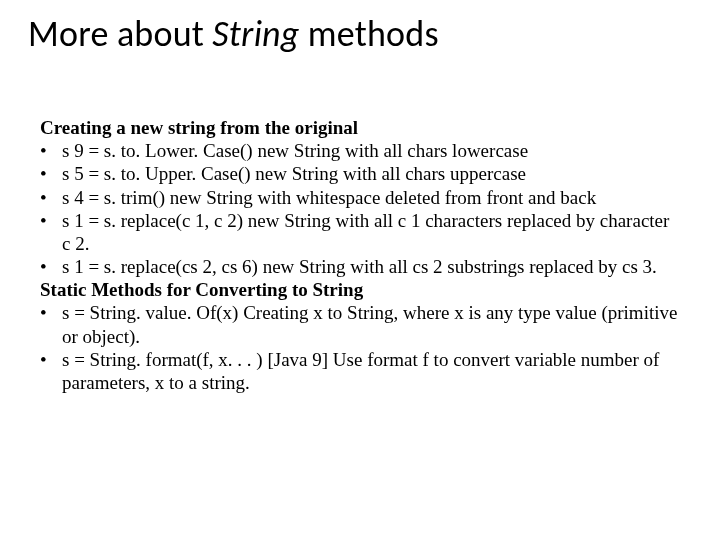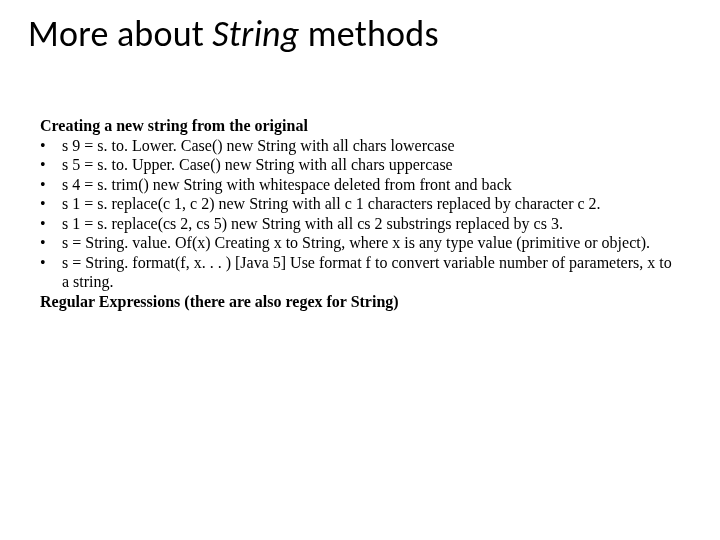--- a/index.html
+++ b/index.html
@@ -19,21 +19,21 @@
   }
   .title {
     font-family: Calibri, Arial, sans-serif;
     font-size: 36px;
     font-weight: 400;
     margin: 0 0 60px 0;
     letter-spacing: 0.2px;
   }
   .title .italic { font-style: italic; }
   .body {
-    font-size: 16px;
+    font-size: 19px;
     line-height: 1.22;
     padding: 0 12px;
   }
   .heading {
     font-weight: bold;
     margin: 0;
   }
   .bullet {
     display: flex;
     align-items: flex-start;
@@ -68,28 +68,28 @@
     <div class="bullet">
       <span class="dot">•</span>
       <span class="btxt">s 4 =   s. trim()                       new String with whitespace deleted from front and back</span>
     </div>
     <div class="bullet">
       <span class="dot">•</span>
       <span class="btxt">s 1 =   s. replace(c 1, c 2)   new String with all c 1 characters replaced by character c 2.</span>
     </div>
     <div class="bullet">
       <span class="dot">•</span>
-      <span class="btxt">s 1 =   s. replace(cs 2, cs 5)             new String with all cs 2 substrings replaced by cs 3.</span>
+      <span class="btxt">s 1 =   s. replace(cs 2, cs 6)             new String with all cs 2 substrings replaced by cs 3.</span>
     </div>
 
+    <div class="heading">Static Methods for Converting to String</div>
 
     <div class="bullet">
       <span class="dot">•</span>
       <span class="btxt">s =    String. value. Of(x)                   Creating x to String, where x is any type value (primitive or object).</span>
     </div>
     <div class="bullet">
       <span class="dot">•</span>
-      <span class="btxt">s =    String. format(f, x. . . )             [Java 5] Use format f to convert variable number of parameters, x to a string.</span>
+      <span class="btxt">s =    String. format(f, x. . . )             [Java 9] Use format f to convert variable number of parameters, x to a string.</span>
     </div>
 
-    <div class="heading">Regular Expressions (there are also regex for String)</div>
   </div>
 </div>
 
 </body></html>

